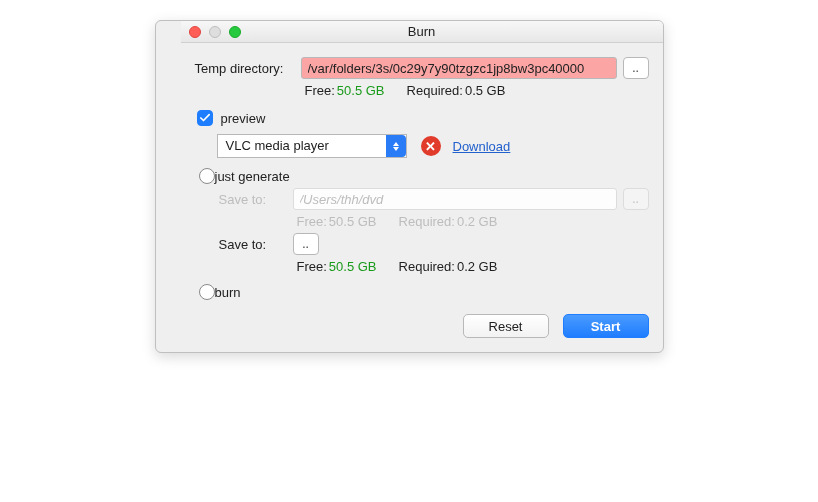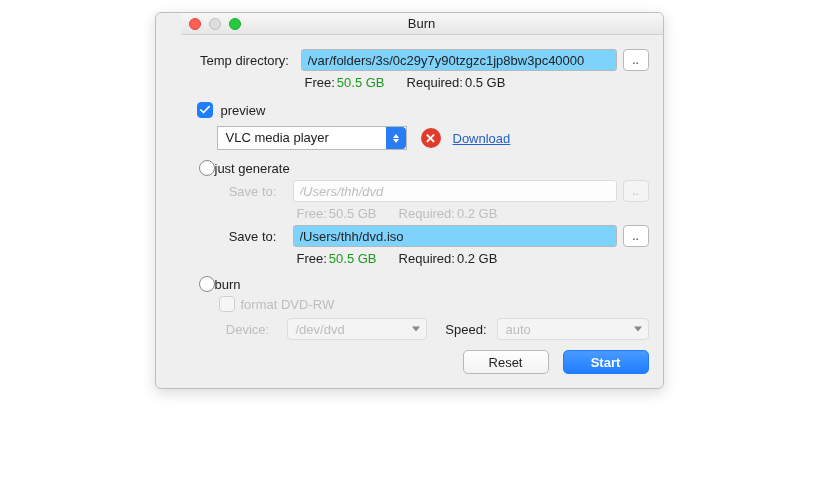--- a/index.html
+++ b/index.html
@@ -7,21 +7,21 @@
     margin: 0;
     background: #fff;
     font-family: -apple-system, "Helvetica Neue", Arial, sans-serif;
     font-size: 13px;
     color: #222;
     width: 818px;
     height: 502px;
   }
   .window {
     width: 509px;
-    margin: 12px auto 0;
+    margin: 20px auto 0;
     border: 1px solid #bfbfbf;
     border-radius: 6px;
     background: #efefef;
     box-shadow: 0 4px 14px rgba(0,0,0,.15);
     overflow: hidden;
     padding-left: 25px;
   }
   .titlebar {
     height: 22px;
     display: flex;
@@ -35,24 +35,24 @@
   .tl { width:12px; height:12px; border-radius:50%; }
   .red { background:#ff5f56; border:1px solid #e0443e; }
   .yel { background:#dedede; border:1px solid #bdbdbd; }
   .grn { background:#27c93f; border:1px solid #1aab29; }
   .wtitle {
     position:absolute; left:0; right:0; text-align:center;
     font-size:13px; color:#222; pointer-events:none;
   }
   .content { padding: 10px 14px 12px 14px; }
   .row { display:flex; align-items:center; gap:6px; margin: 4px 0; }
-  .lbl-right { width: 100px; text-align:center; }
+  .lbl-right { width: 100px; text-align:left; }
   input[type="text"].field {
     flex:1; height:22px; padding:2px 6px;
-    background:#7dd3fc; border:1px solid #b8b8b8; border-radius:3px;
+    background:#fca5a5; border:1px solid #b8b8b8; border-radius:3px;
     font-size:13px; color:#222;
   }
   .browse {
     width:26px; height:22px; text-align:center; line-height:18px;
     background:#fff; border:1px solid #b8b8b8; border-radius:4px;
     font-size:12px; color:#333;
   }
   .free-row { display:flex; gap:2px; margin-left: 110px; margin-top:4px; font-size:13px; }
   .green { color:#1a9a1a; font-weight:500; }
   .chkrow { display:flex; align-items:center; gap:8px; margin: 12px 0 8px 2px; }
@@ -192,56 +192,35 @@
         <span>50.5 GB</span>
         <span style="width:18px"></span>
         <span>Required:</span>
         <span>0.2 GB</span>
       </div>
     </div>
 
     <div class="subgroup">
       <div class="row">
         <div class="lbl-right">Save to:</div>
-        <input type="text" class="field" value="/Users/thh/dvd.iso" style="">
         <button class="browse">..</button>
       </div>
       <div class="free-row">
         <span>Free:</span>
         <span class="green">50.5 GB</span>
         <span style="width:18px"></span>
         <span>Required:</span>
         <span>0.2 GB</span>
       </div>
     </div>
 
     <div class="radio-row">
       <span class="radio"></span>
       <span>burn</span>
     </div>
-    <div class="subgroup dim">
-      <div class="row">
-        <span class="mac-check">
-          
-        </span>
-        <span>format DVD-RW</span>
-      </div>
-      <div class="devrow">
-        <div class="lbl-right" style="width:58px">Device:</div>
-        <div class="small-select" style="width:140px">
-          <span>/dev/dvd</span>
-          <span class="chev"></span>
-        </div>
-        <div style="width:50px; text-align:right">Speed:</div>
-        <div class="small-select" style="flex:1">
-          <span>auto</span>
-          <span class="chev"></span>
-        </div>
-      </div>
-    </div>
 
 
     <div class="footer">
       <button class="btn">Reset</button>
       <button class="btn primary">Start</button>
     </div>
   </div>
 </div>
 
 </body></html>

